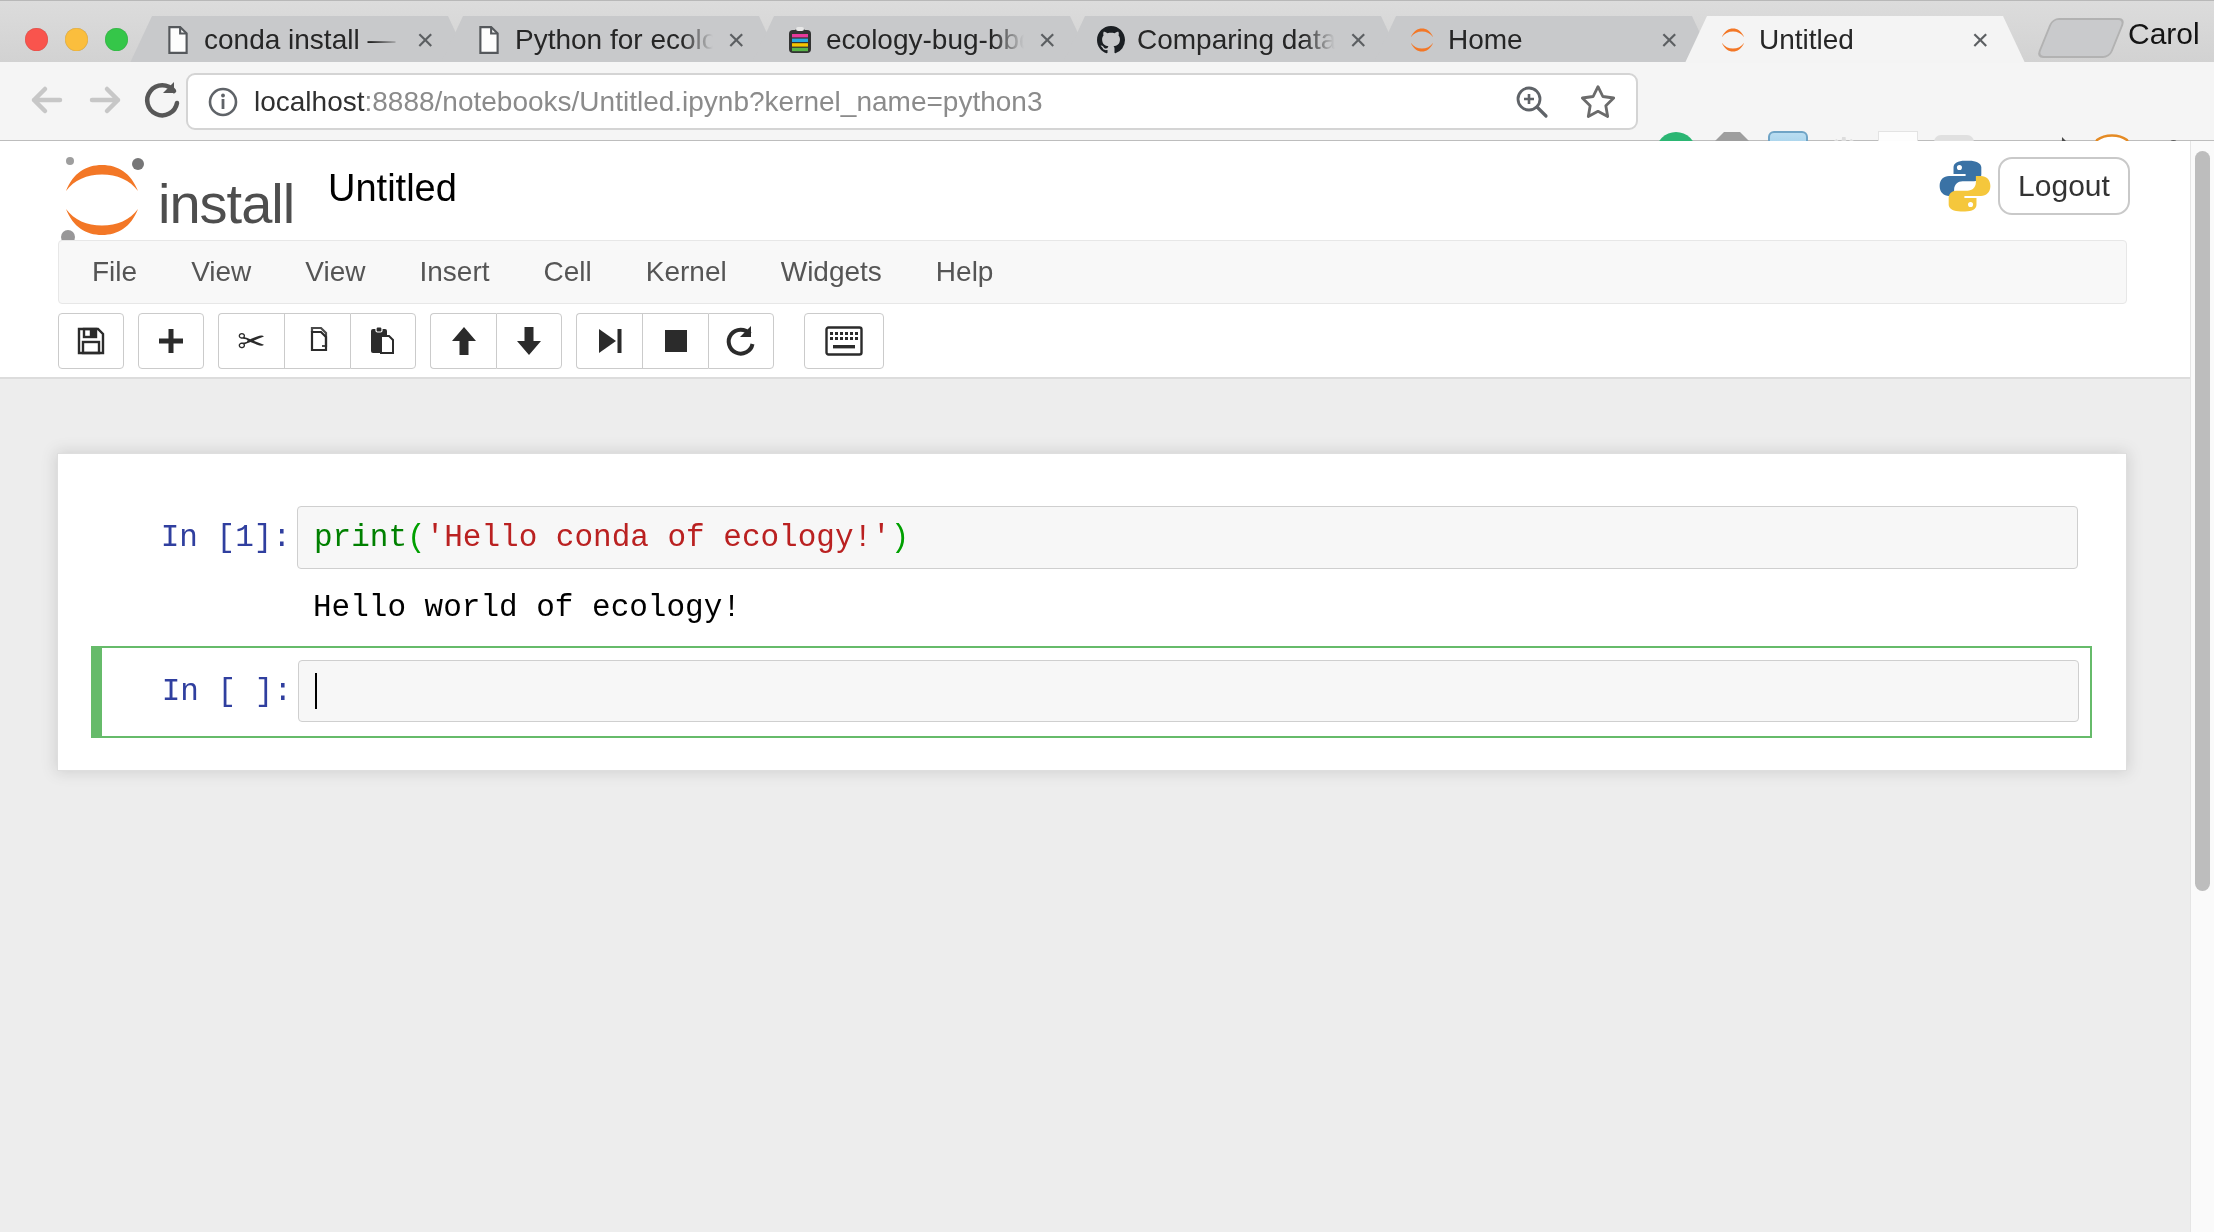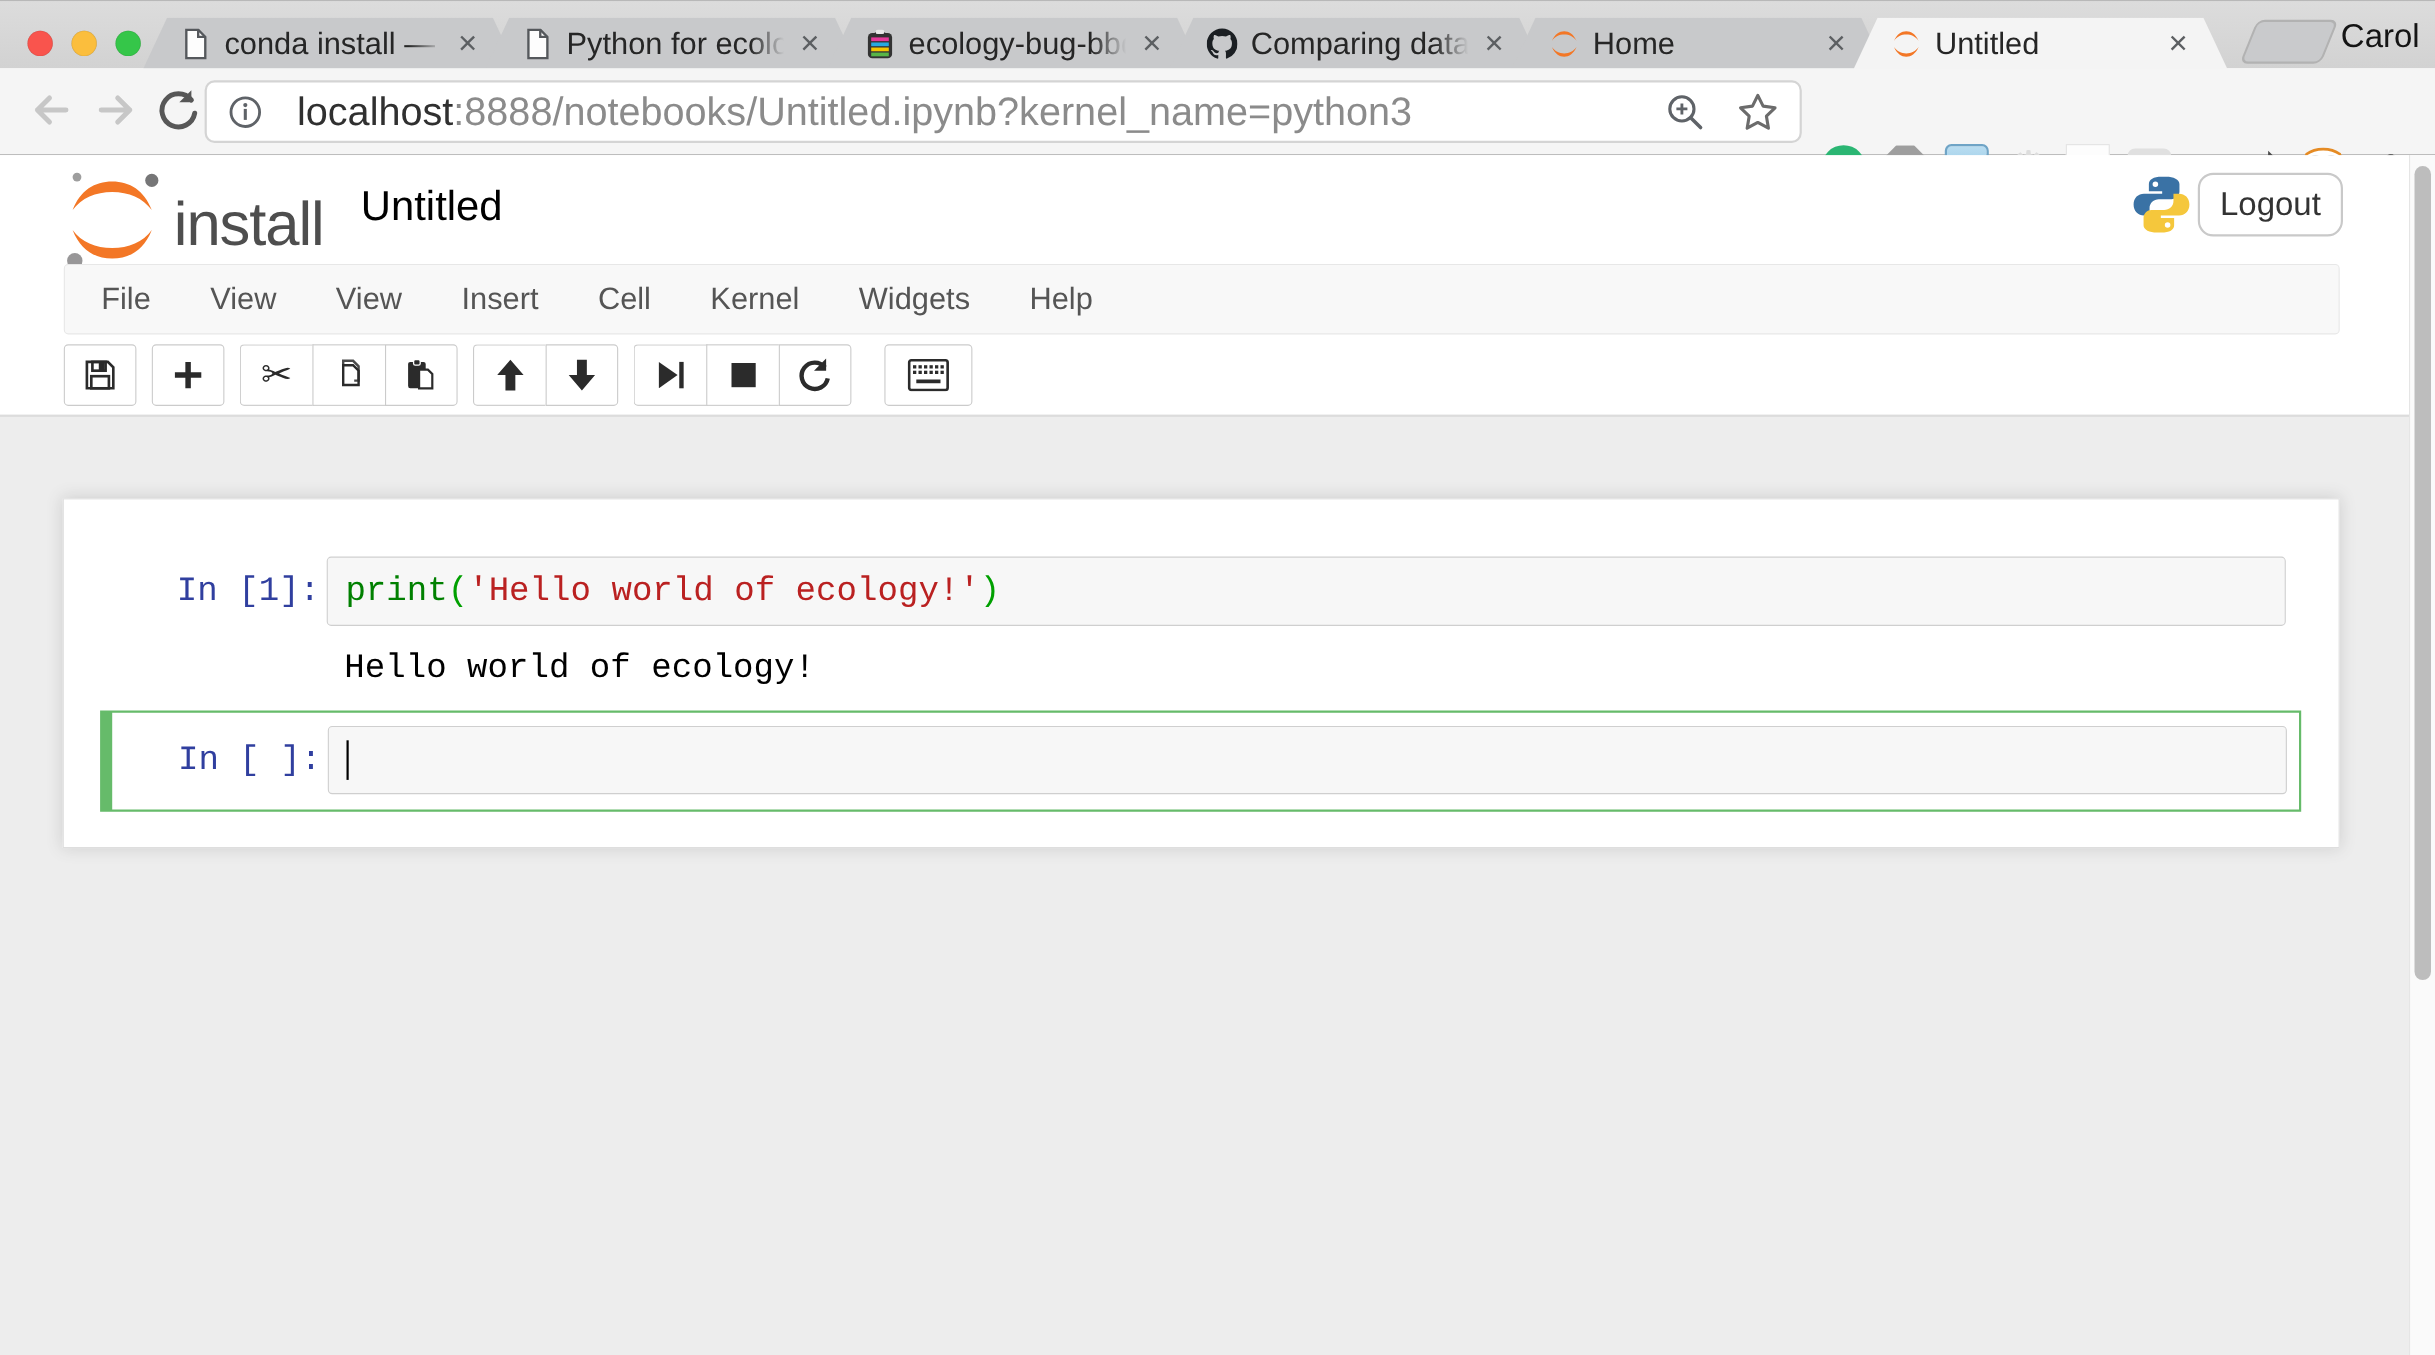--- a/index.html
+++ b/index.html
@@ -27,21 +27,21 @@
 
   .newtab-btn { position:absolute; left:2044px; top:17px; width:74px; height:40px;
     background:#c9cacc; border:2px solid #b2b2b2; border-radius:7px; transform:skewX(-22deg); }
   .profile-name { position:absolute; left:2128px; top:16px; font-size:30px; color:#141414; }
 
   .urlrow { position:absolute; left:0; top:62px; width:2214px; height:79px;
     background:#f5f5f5; border-bottom:1px solid #bdbdbd; }
   .nav-ico { position:absolute; top:14px; width:48px; height:48px; }
   .url-field { position:absolute; left:186px; top:11px; width:1452px; height:57px;
     background:#fff; border:2px solid #d4d4d4; border-radius:9px; display:flex; align-items:center; padding:0 18px; }
-  .url-text { font-size:36px; margin-left:30px; white-space:nowrap; overflow:hidden; flex:1; }
+  .url-text { font-size:28px; margin-left:14px; white-space:nowrap; overflow:hidden; flex:1; }
   .url-host { color:#303030; }
   .url-rest { color:#8b8b8b; }
   .ext-ico { position:absolute; top:70px; width:40px; height:40px; display:flex; align-items:center; justify-content:center; }
 
   .badge0 { position:absolute; right:-12px; bottom:-10px; background:#21c721; color:#fff;
     font-size:24px; font-weight:bold; width:34px; height:34px; border-radius:5px;
     display:flex; align-items:center; justify-content:center; border:2px solid #fff; }
   .dots3 { position:absolute; left:2168px; top:78px; width:10px; }
   .dots3 i { display:block; width:9px; height:9px; border-radius:50%; background:#5e5e5e; margin:0 auto 8px; }
 
@@ -413,21 +413,21 @@
     </div>
   </div>
 
   <div class="header-shadow"></div>
 
   <div class="site">
     <div class="nb-container">
 
       <span class="prompt mono" style="left:38px;top:66px;">In [1]:</span>
       <div class="input-box" style="left:239px;top:52px;width:1781px;height:63px;">
-        <span class="code-line mono"><span class="tok-kw">print</span><span class="tok-paren">(</span><span class="tok-str">'Hello world of ecology!'</span><span class="tok-paren">)</span></span>
+        <span class="code-line mono"><span class="tok-kw">print</span><span class="tok-paren">(</span><span class="tok-str">'Hello conda of ecology!'</span><span class="tok-paren">)</span></span>
       </div>
       <span class="output-line mono" style="left:255px;top:136px;">Hello world of ecology!</span>
 
       <div class="cell-selected">
         <span class="prompt mono" style="left:18px;top:26px;width:172px;color:#303f9f;position:absolute;">In [ ]:</span>
         <div class="input-box" style="left:196px;top:12px;width:1781px;height:62px;">
           <span class="cursor"></span>
         </div>
       </div>
 

